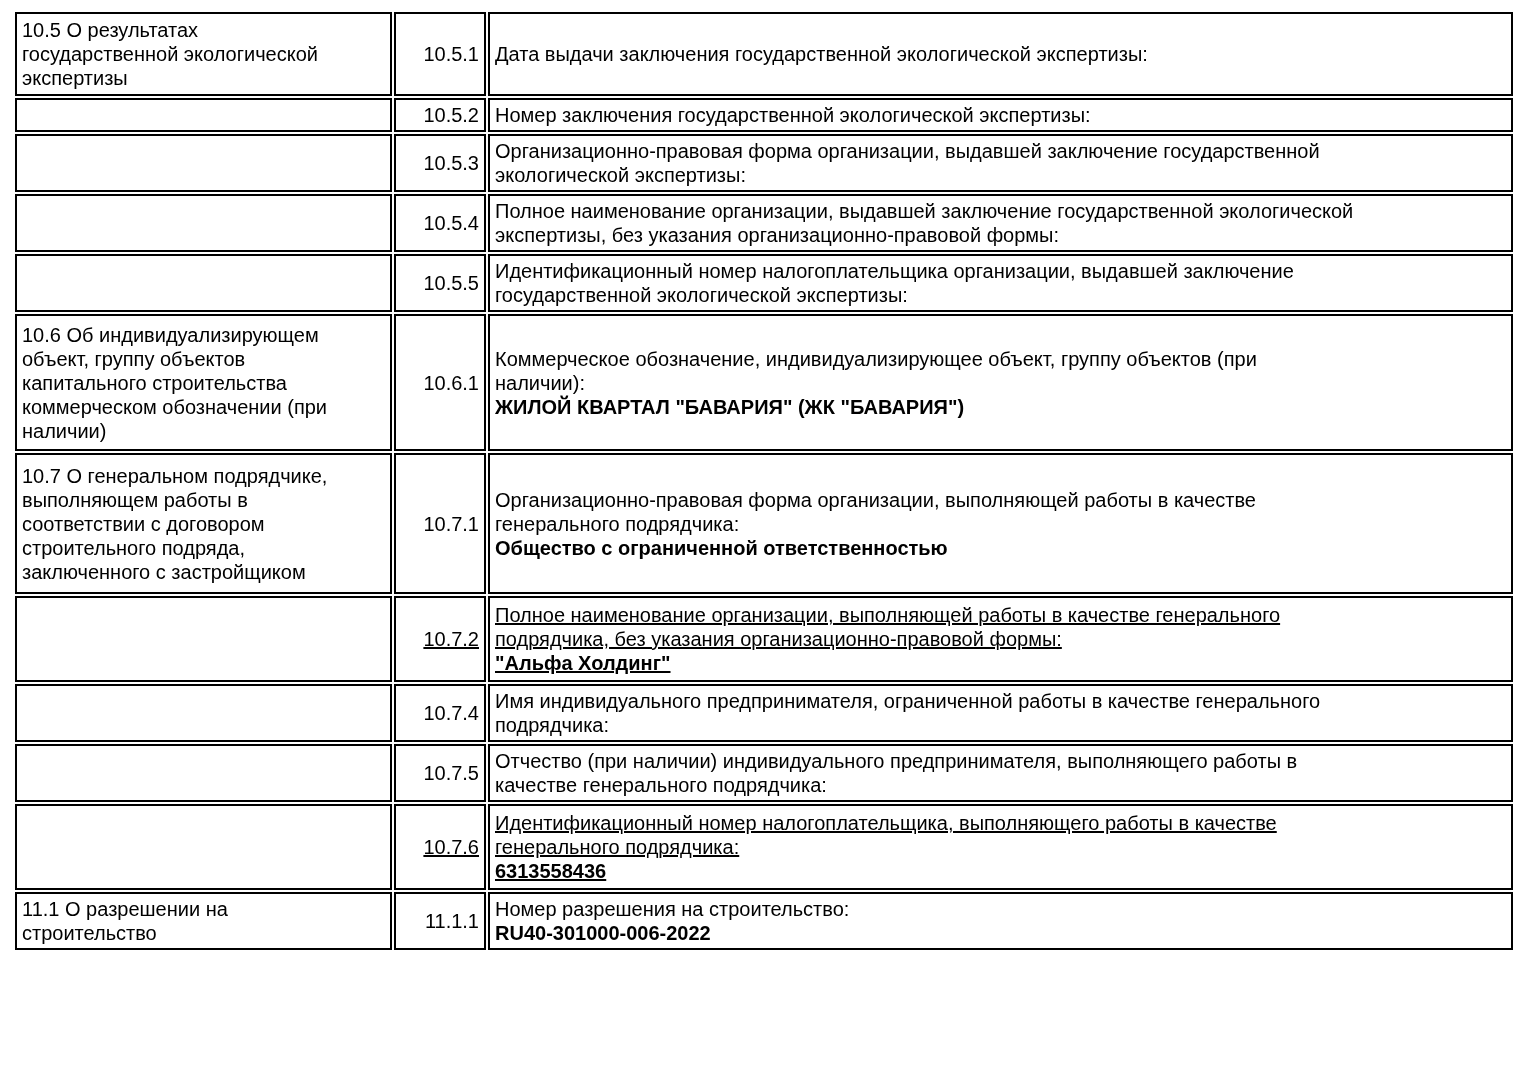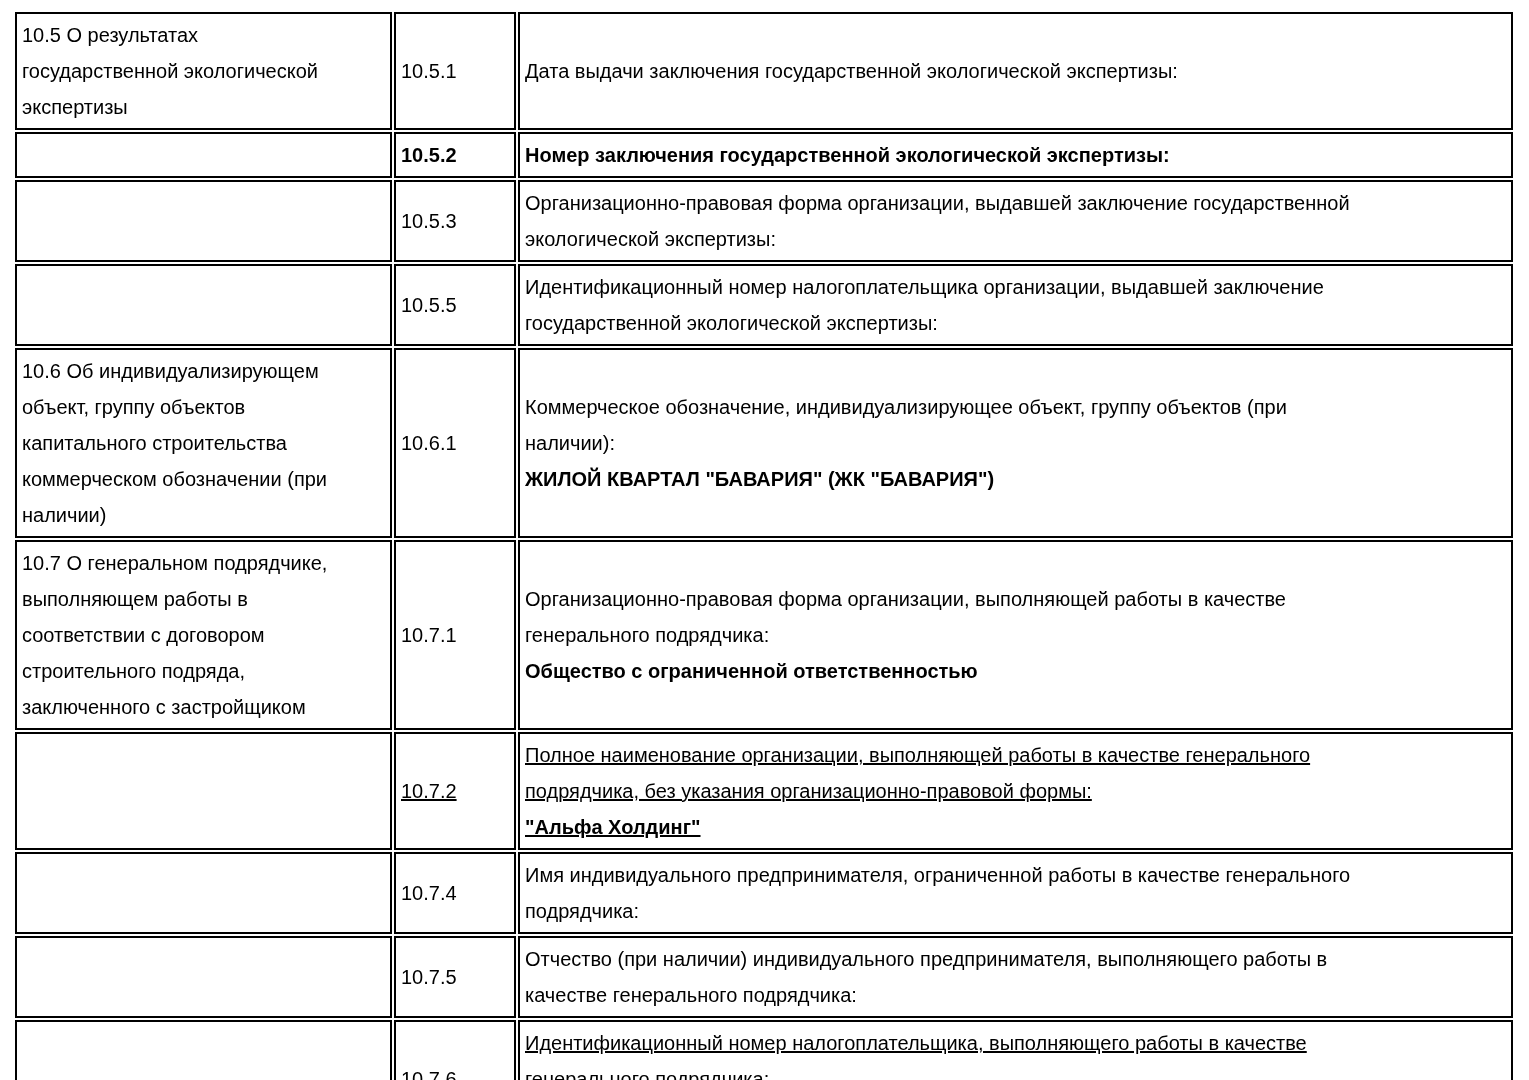--- a/index.html
+++ b/index.html
@@ -22,36 +22,36 @@
     border-spacing: 2px;
     table-layout: fixed;
     width: 1502px;
     background: #ffffff;
   }
   table.decl td {
     border: 2px solid #000000;
     vertical-align: middle;
     padding: 3px 5px;
     font-size: 20px;
-    line-height: 36px;
+    line-height: 24px;
     box-sizing: border-box;
     overflow: hidden;
   }
   td.c-section { width: 377px; }
-  td.c-num     { width: 122px; }
+  td.c-num     { width: 92px; text-align: right; }
   td.c-content { width: auto;  }
   .pre { white-space: pre-line; }
   .val {
     font-weight: bold;
     white-space: pre-line;
   }
   .val:empty { display: none; }
   
   tr.h84  td { height: 84px; }
-  tr.h31  td { height: 31px; font-weight: bold; }
+  tr.h31  td { height: 31px; }
   tr.h58  td { height: 58px; }
   tr.h137 td { height: 137px; }
   tr.h141 td { height: 141px; margin-top: 16px; }
   tr.h86  td { height: 86px; text-decoration: underline; }
   tr.h30  td { height: 30px; }
 </style>
 </head>
 <body>
 
 <div class="doc">
@@ -74,20 +74,29 @@
           <div class="pre">Номер заключения государственной экологической экспертизы:</div>
 
         </td>
       </tr>
       <tr class="h58">
         <td class="c-section pre"></td>
         <td class="c-num">10.5.3</td>
         <td class="c-content">
           <div class="pre">Организационно-правовая форма организации, выдавшей заключение государственной
 экологической экспертизы:</div>
+
+        </td>
+      </tr>
+      <tr class="h58">
+        <td class="c-section pre"></td>
+        <td class="c-num">10.5.4</td>
+        <td class="c-content">
+          <div class="pre">Полное наименование организации, выдавшей заключение государственной экологической
+экспертизы, без указания организационно-правовой формы:</div>
 
         </td>
       </tr>
       <tr class="h58">
         <td class="c-section pre"></td>
         <td class="c-num">10.5.5</td>
         <td class="c-content">
           <div class="pre">Идентификационный номер налогоплательщика организации, выдавшей заключение
 государственной экологической экспертизы:</div>
 

